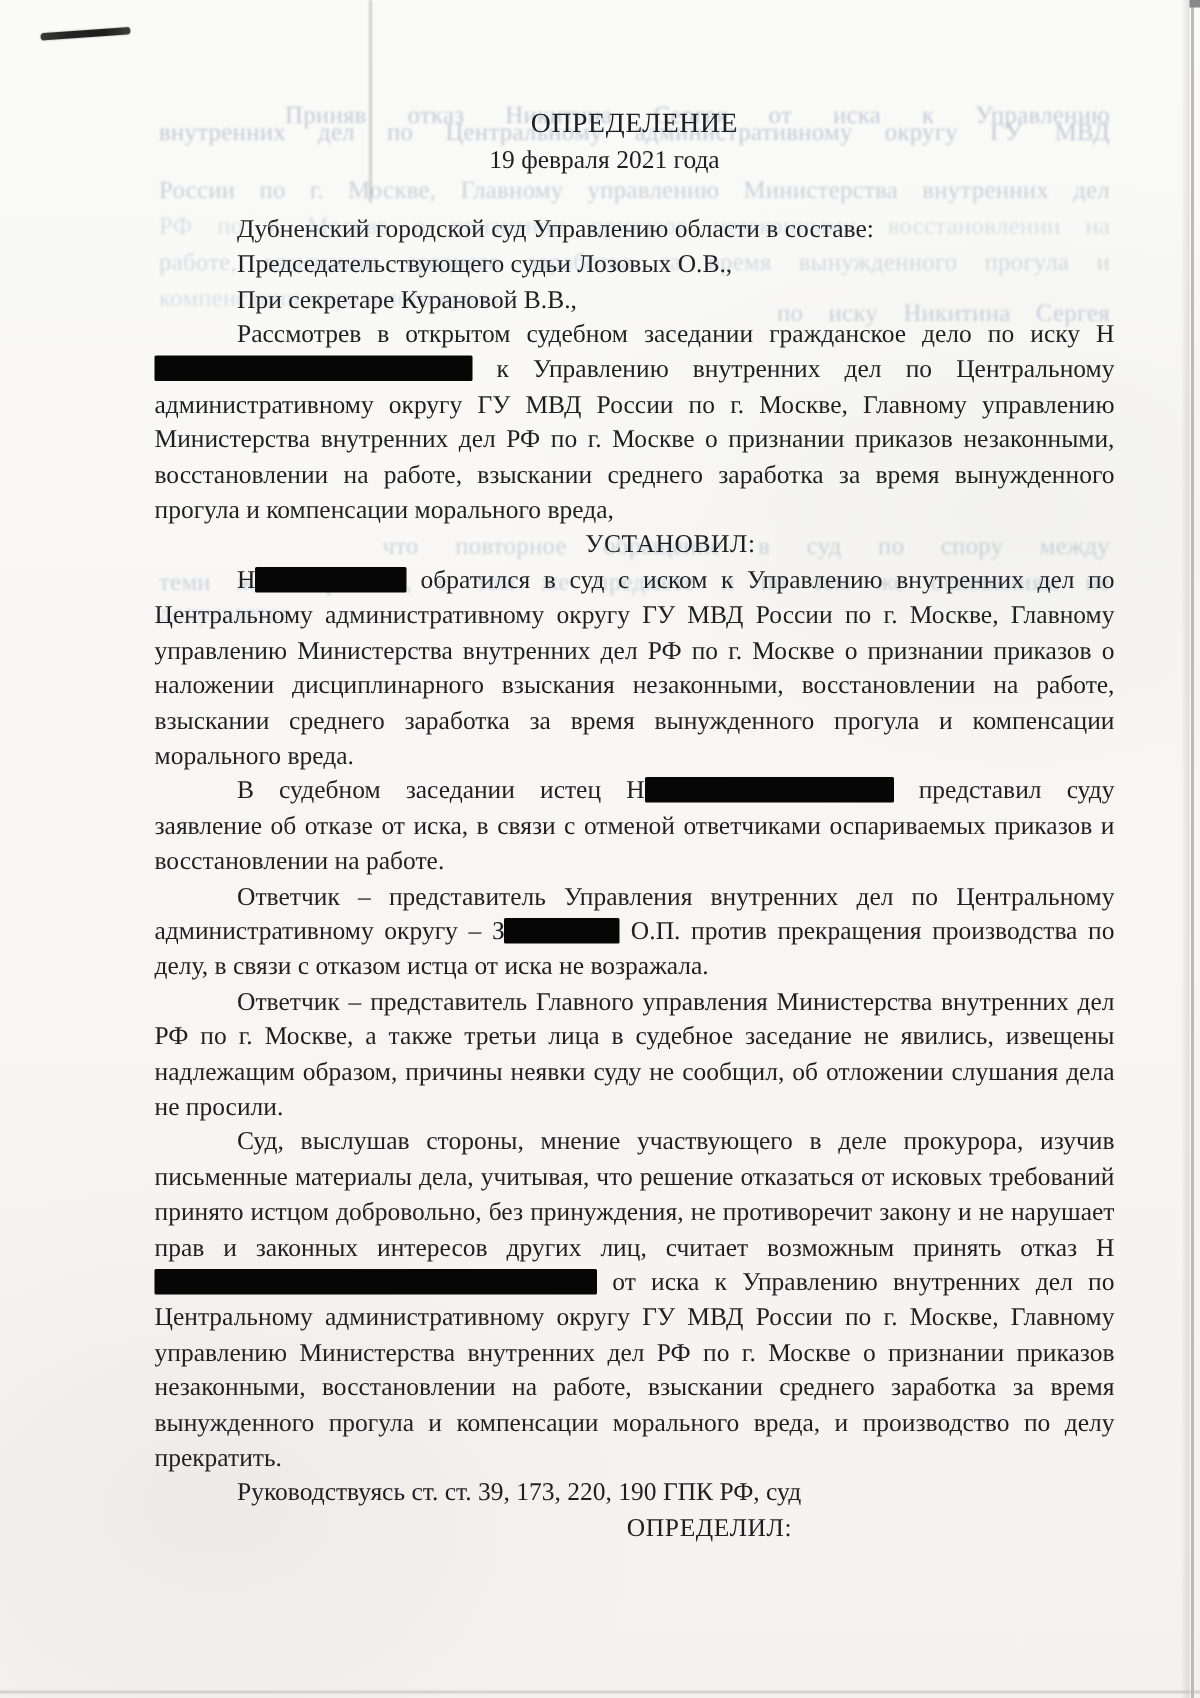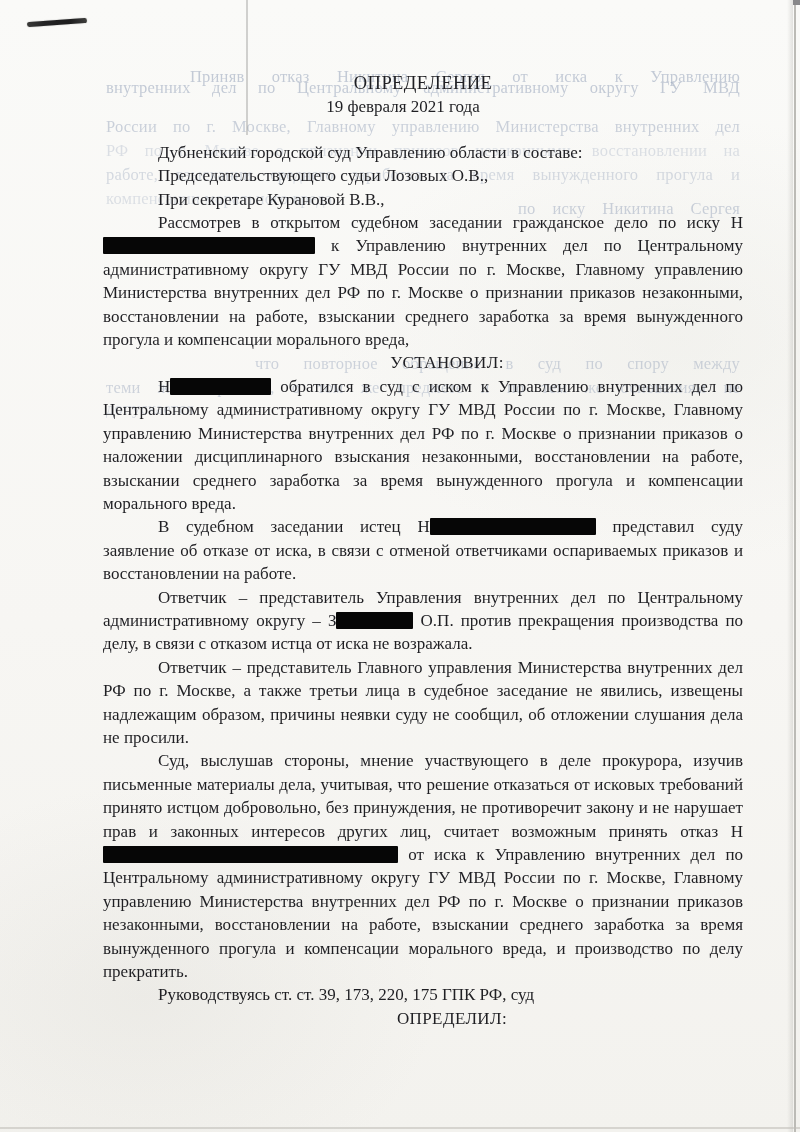--- a/index.html
+++ b/index.html
@@ -21,21 +21,21 @@
   .bleed-line.j{white-space:normal;text-align:justify;text-align-last:justify;}
   
   .content{
     position:absolute;left:103px;top:72px;width:640px;z-index:2;
     color:#1f1f23;font-size:17px;line-height:23.4px;
   }
   .center-line{text-align:center;}
   .doc-title{font-size:18.5px;letter-spacing:0.4px;}
   .doc-date{position:relative;left:-20px;}
   .heading-ustanovil{position:relative;left:24px;letter-spacing:0.4px;}
-  .heading-opredelil{position:relative;left:29px;letter-spacing:0.4px;}
+  .heading-opredelil{position:relative;left:50px;letter-spacing:0.4px;}
   .text-line{text-indent:55px;}
   .para{text-align:justify;text-indent:55px;}
   .spacer{height:22px;}
   .redact{
     display:inline-block;height:17px;background:#060606;border-radius:1px;
     vertical-align:-3px;
   }
   
   .pen-mark{
     position:absolute;left:27px;top:20px;width:60px;height:5px;z-index:3;
@@ -95,17 +95,17 @@
     <div class="text-line">Дубненский городской суд Управлению области в составе:</div>
     <div class="text-line">Председательствующего судьи Лозовых О.В.,</div>
     <div class="text-line">При секретаре Курановой В.В.,</div>
     <div class="para">Рассмотрев в открытом судебном заседании гражданское дело по иску Н<span class="redact" style="width: 212px;"></span> к Управлению внутренних дел по Центральному административному округу ГУ МВД России по г. Москве, Главному управлению Министерства внутренних дел РФ по г. Москве о признании приказов незаконными, восстановлении на работе, взыскании среднего заработка за время вынужденного прогула и компенсации морального вреда,</div>
     <div class="center-line heading-ustanovil">УСТАНОВИЛ:</div>
     <div class="para">Н<span class="redact" style="width: 101px;"></span> обратился в суд с иском к Управлению внутренних дел по Центральному административному округу ГУ МВД России по г. Москве, Главному управлению Министерства внутренних дел РФ по г. Москве о признании приказов о наложении дисциплинарного взыскания незаконными, восстановлении на работе, взыскании среднего заработка за время вынужденного прогула и компенсации морального вреда.</div>
     <div class="para">В судебном заседании истец Н<span class="redact" style="width: 166px;"></span> представил суду заявление об отказе от иска, в связи с отменой ответчиками оспариваемых приказов и восстановлении на работе.</div>
     <div class="para">Ответчик – представитель Управления внутренних дел по Центральному административному округу – З<span class="redact" style="width: 77px;"></span> О.П. против прекращения производства по делу, в связи с отказом истца от иска не возражала.</div>
     <div class="para">Ответчик – представитель Главного управления Министерства внутренних дел РФ по г. Москве, а также третьи лица в судебное заседание не явились, извещены надлежащим образом, причины неявки суду не сообщил, об отложении слушания дела не просили.</div>
     <div class="para">Суд, выслушав стороны, мнение участвующего в деле прокурора, изучив письменные материалы дела, учитывая, что решение отказаться от исковых требований принято истцом добровольно, без принуждения, не противоречит закону и не нарушает прав и законных интересов других лиц, считает возможным принять отказ Н<span class="redact" style="width: 295px;"></span> от иска к Управлению внутренних дел по Центральному административному округу ГУ МВД России по г. Москве, Главному управлению Министерства внутренних дел РФ по г. Москве о признании приказов незаконными, восстановлении на работе, взыскании среднего заработка за время вынужденного прогула и компенсации морального вреда, и производство по делу прекратить.</div>
-    <div class="text-line">Руководствуясь ст. ст. 39, 173, 220, 175 ГПК РФ, суд</div>
+    <div class="text-line">Руководствуясь ст. ст. 39, 173, 220, 190 ГПК РФ, суд</div>
     <div class="center-line heading-opredelil">ОПРЕДЕЛИЛ:</div>
   </div>
 
 </div>
 
 </body></html>

